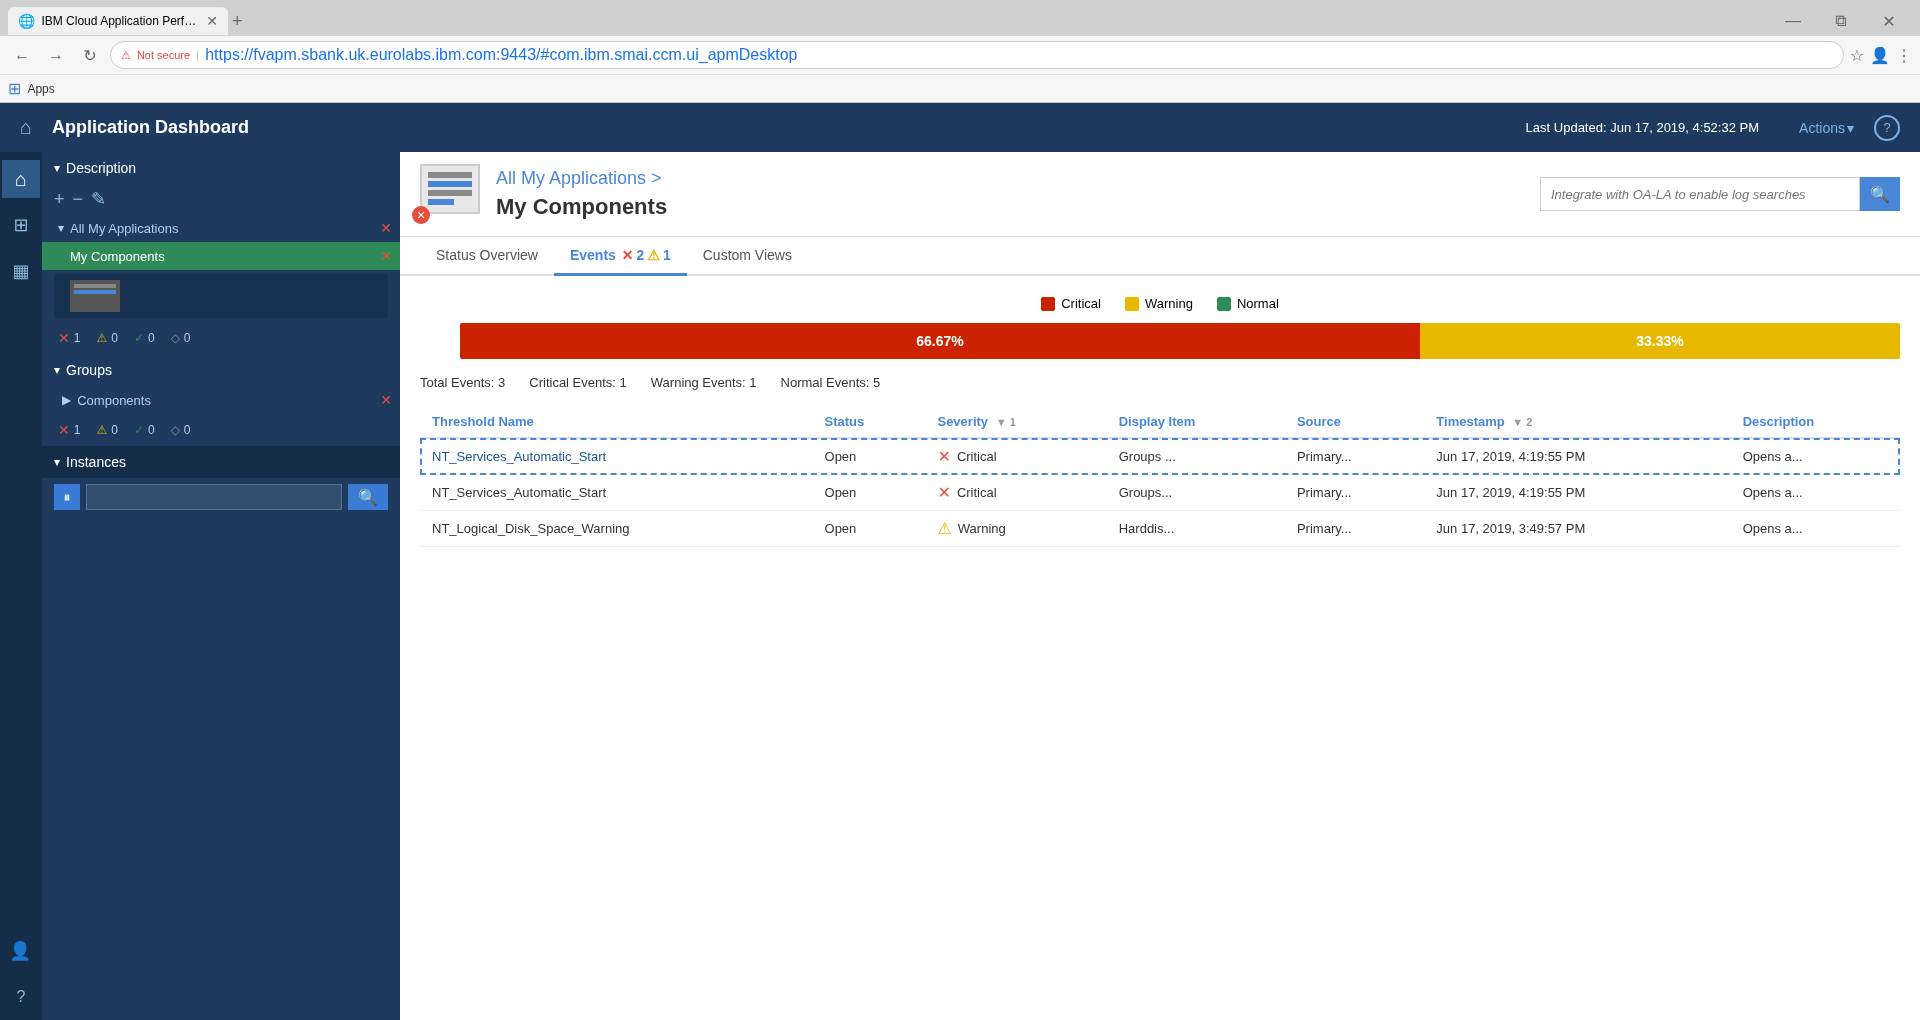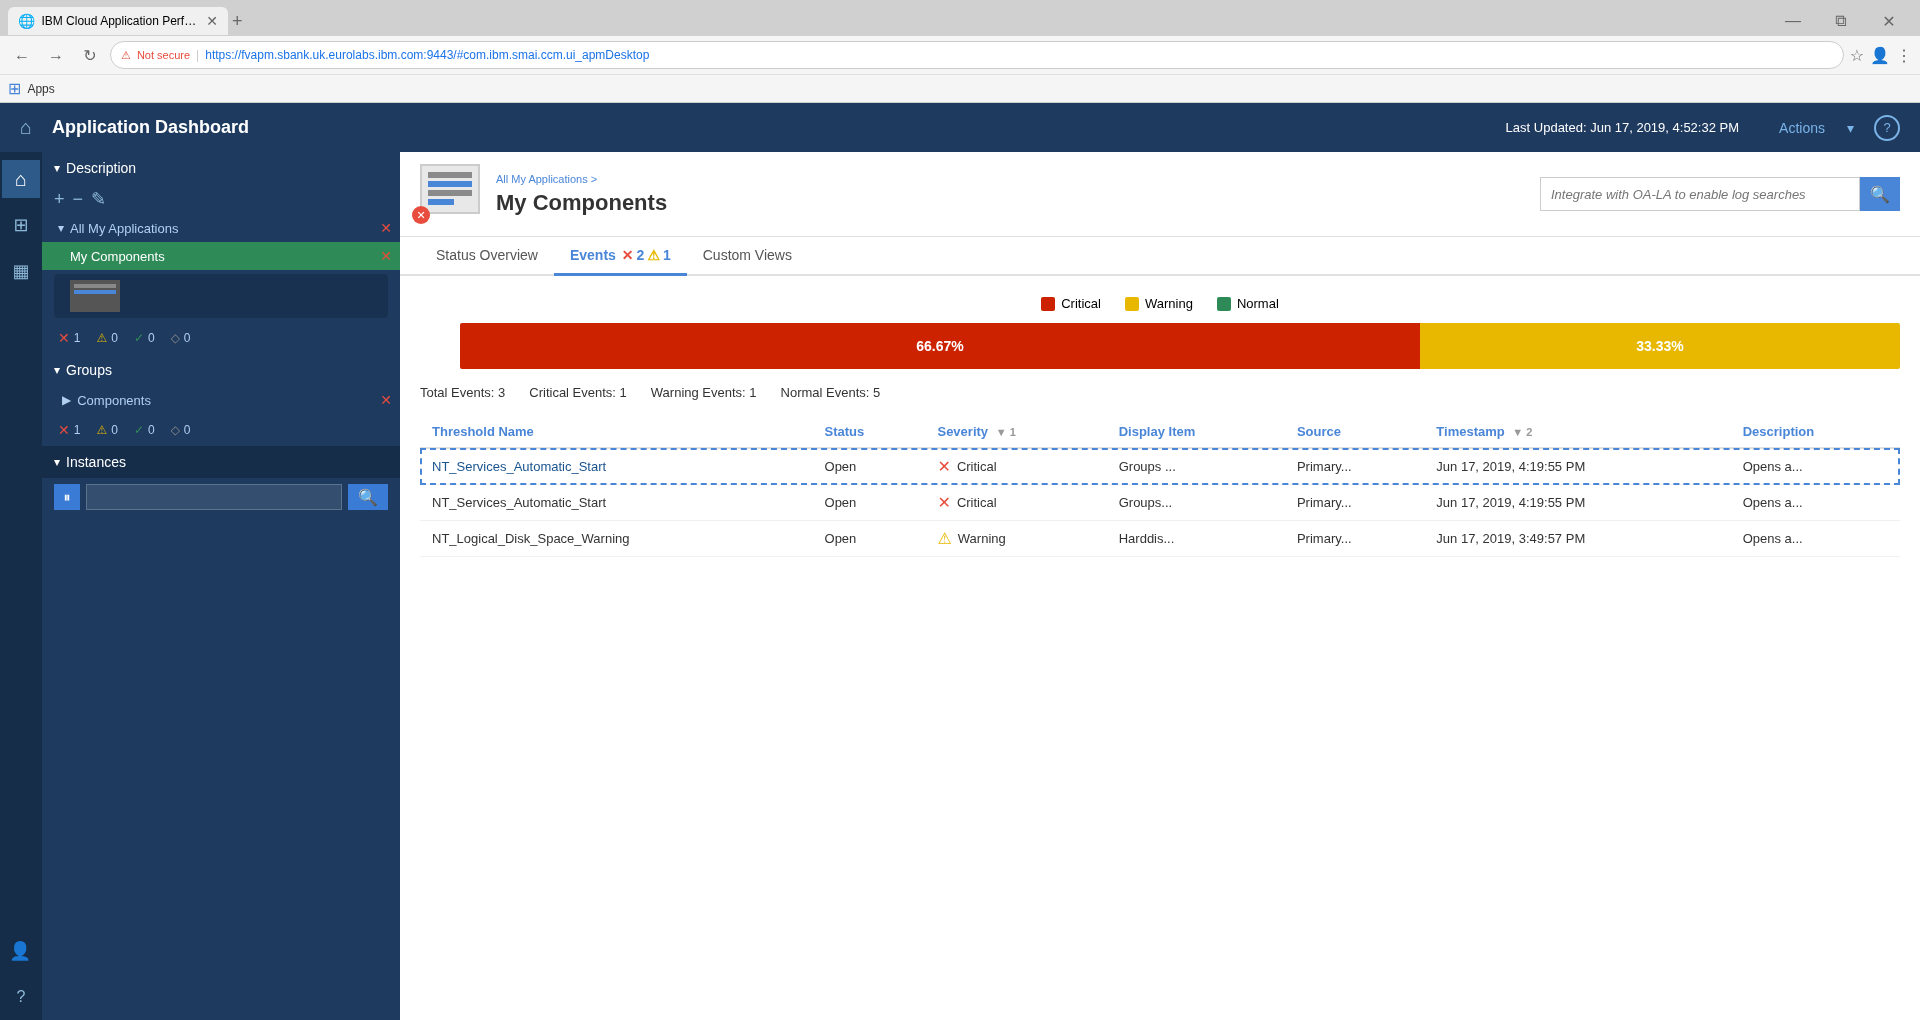--- a/index.html
+++ b/index.html
@@ -27,21 +27,21 @@
     .apps-bar { display: flex; align-items: center; padding: 2px 8px; gap: 6px; font-size: 12px; color: #333; background: #f5f5f5; border-top: 1px solid #e0e0e0; height: 28px; }
     .apps-icon { color: #4a86d8; font-size: 16px; }
 
     
     .app-container { display: flex; height: calc(100vh - 102px); }
 
     
     .app-header { background: #1e3a5f; color: white; display: flex; align-items: center; padding: 0 20px; height: 52px; gap: 20px; }
     .app-header-title { font-size: 18px; font-weight: bold; flex: 1; }
     .app-header-updated { font-size: 13px; margin-right: 20px; }
-    .app-header-actions { display: flex; align-items: center; gap: 22px; font-size: 14px; color: #7ab3e8; cursor: pointer; }
+    .app-header-actions { display: flex; align-items: center; gap: 2px; font-size: 14px; color: #7ab3e8; cursor: pointer; }
     .app-header-help { width: 26px; height: 26px; border: 2px solid #7ab3e8; border-radius: 50%; display: flex; align-items: center; justify-content: center; font-size: 13px; color: #7ab3e8; cursor: pointer; }
 
     
     .left-panel { display: flex; width: 400px; flex-shrink: 0; }
     .nav-icons { width: 42px; background: #162d4a; display: flex; flex-direction: column; align-items: center; padding-top: 8px; gap: 8px; }
     .nav-icon { width: 38px; height: 38px; display: flex; align-items: center; justify-content: center; cursor: pointer; color: #8db8d8; font-size: 18px; }
     .nav-icon.active { background: #2e5a8a; color: white; }
     .nav-icon-bottom { margin-top: auto; padding-bottom: 10px; }
 
     .sidebar-content { flex: 1; background: #1e3a5f; overflow-y: auto; }
@@ -67,41 +67,41 @@
 
     
     .main-content { flex: 1; background: white; display: flex; flex-direction: column; overflow: hidden; }
     .main-header { display: flex; align-items: center; padding: 12px 20px; gap: 16px; border-bottom: 1px solid #e0e0e0; }
     .app-icon { width: 60px; height: 50px; background: #e8e8e8; border: 2px solid #ccc; display: flex; flex-direction: column; gap: 3px; padding: 6px; flex-shrink: 0; }
     .app-icon-stripe { height: 6px; background: #8a8a8a; }
     .app-icon-stripe.blue { background: #4a86d8; }
     .app-icon-badge { width: 18px; height: 18px; background: #e74c3c; border-radius: 50%; display: flex; align-items: center; justify-content: center; color: white; font-size: 11px; margin-left: -8px; margin-top: -8px; }
 
     .main-header-info { flex: 1; }
-    .breadcrumb { font-size: 11px; color: #4a86d8; cursor: pointer; margin-bottom: 5px; }
+    .breadcrumb { font-size: 18px; color: #4a86d8; cursor: pointer; margin-bottom: 5px; }
     .main-title { font-size: 22px; font-weight: bold; color: #333; }
     .search-box { display: flex; align-items: center; gap: 0; margin-left: auto; }
     .search-input { width: 320px; height: 34px; border: 1px solid #ccc; padding: 0 10px; font-size: 13px; color: #666; font-style: italic; }
     .search-btn { width: 40px; height: 34px; background: #4a86d8; border: none; cursor: pointer; display: flex; align-items: center; justify-content: center; color: white; font-size: 16px; }
 
     .tabs { display: flex; align-items: center; gap: 0; padding: 0 20px; border-bottom: 2px solid #e0e0e0; }
     .tab { padding: 10px 16px; cursor: pointer; font-size: 14px; color: #555; border-bottom: 3px solid transparent; margin-bottom: -2px; display: flex; align-items: center; gap: 6px; }
     .tab.active { color: #4a86d8; border-bottom-color: #4a86d8; font-weight: bold; }
     .tab-badge { display: inline-flex; align-items: center; gap: 3px; }
 
     .events-content { flex: 1; padding: 20px; overflow-y: auto; }
 
     .legend { display: flex; align-items: center; justify-content: center; gap: 24px; margin-bottom: 12px; font-size: 13px; }
     .legend-item { display: flex; align-items: center; gap: 6px; }
     .legend-dot { width: 14px; height: 14px; border-radius: 2px; }
     .legend-dot.critical { background: #cc2200; }
     .legend-dot.warning { background: #e8b800; }
     .legend-dot.normal { background: #2e8b57; }
 
-    .progress-bar { display: flex; height: 46px; margin-bottom: 16px; border-radius: 2px; overflow: hidden; margin-left: 40px; }
+    .progress-bar { display: flex; height: 36px; margin-bottom: 16px; border-radius: 2px; overflow: hidden; margin-left: 40px; }
     .progress-critical { background: #cc2200; display: flex; align-items: center; justify-content: center; color: white; font-size: 14px; font-weight: bold; }
     .progress-warning { background: #e8b800; display: flex; align-items: center; justify-content: center; color: white; font-size: 14px; font-weight: bold; }
 
     .events-stats { display: flex; gap: 24px; font-size: 13px; color: #333; margin-bottom: 16px; }
     .events-stats span { font-weight: normal; }
 
     .events-table { width: 100%; border-collapse: collapse; }
     .events-table th { text-align: left; padding: 8px 12px; font-size: 13px; color: #4a86d8; border-bottom: 2px solid #e0e0e0; cursor: pointer; white-space: nowrap; }
     .events-table th .sort-icon { font-size: 11px; color: #999; margin-left: 4px; }
     .events-table td { padding: 8px 12px; font-size: 13px; color: #333; border-bottom: 1px solid #f0f0f0; }
@@ -131,21 +131,21 @@
     </div>
   </div>
   <div class="browser-controls">
     <button class="browser-nav-btn">←</button>
     <button class="browser-nav-btn">→</button>
     <button class="browser-nav-btn">↻</button>
     <div class="browser-address-bar">
       <span class="browser-address-secure">⚠</span>
       <span class="browser-address-secure">Not secure</span>
       <span class="browser-address-sep">|</span>
-      <span class="browser-address-url" style="font-size:12px;">https://fvapm.sbank.uk.eurolabs.ibm.com:9443/#com.ibm.smai.ccm.ui_apmDesktop</span>
+      <span class="browser-address-url" style="font-size:16px;">https://fvapm.sbank.uk.eurolabs.ibm.com:9443/#com.ibm.smai.ccm.ui_apmDesktop</span>
     </div>
     <span class="browser-star">☆</span>
     <span class="browser-profile">👤</span>
     <span class="browser-menu">⋮</span>
   </div>
   <div class="apps-bar">
     <span class="apps-icon">⊞</span>
     <span>Apps</span>
   </div>
 </div>

